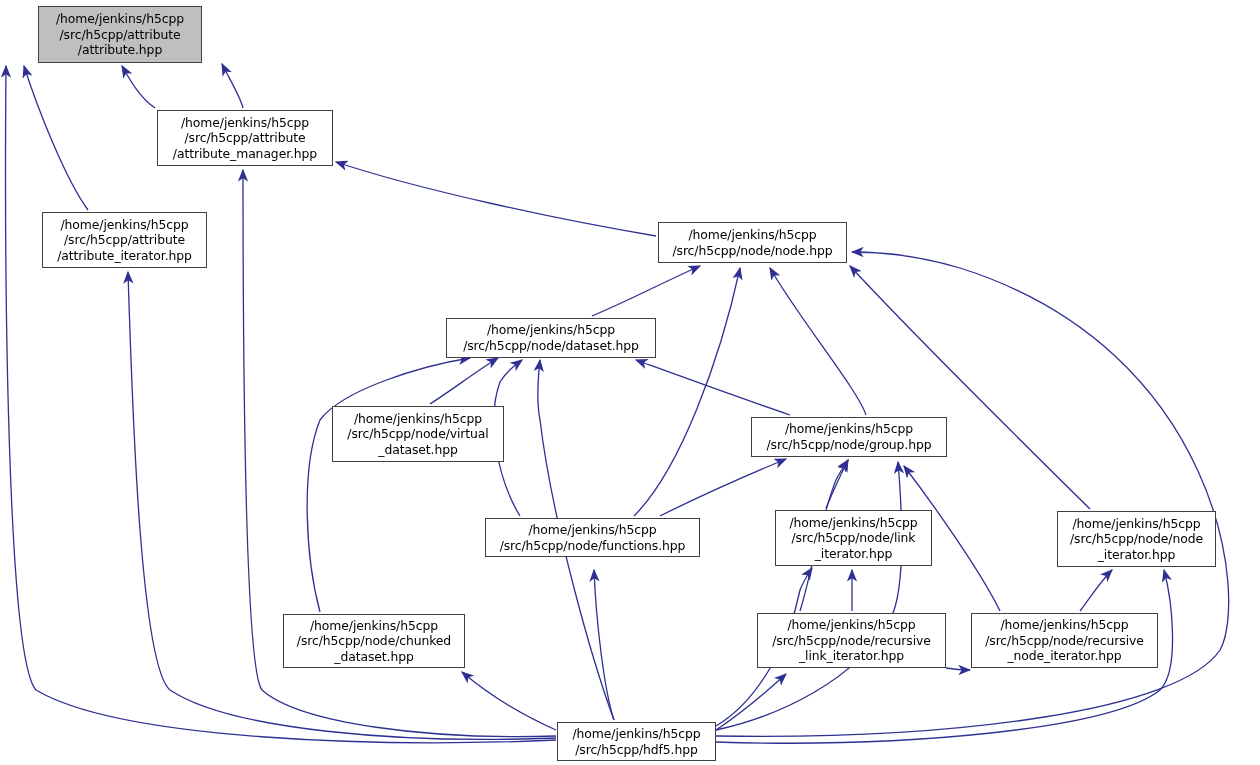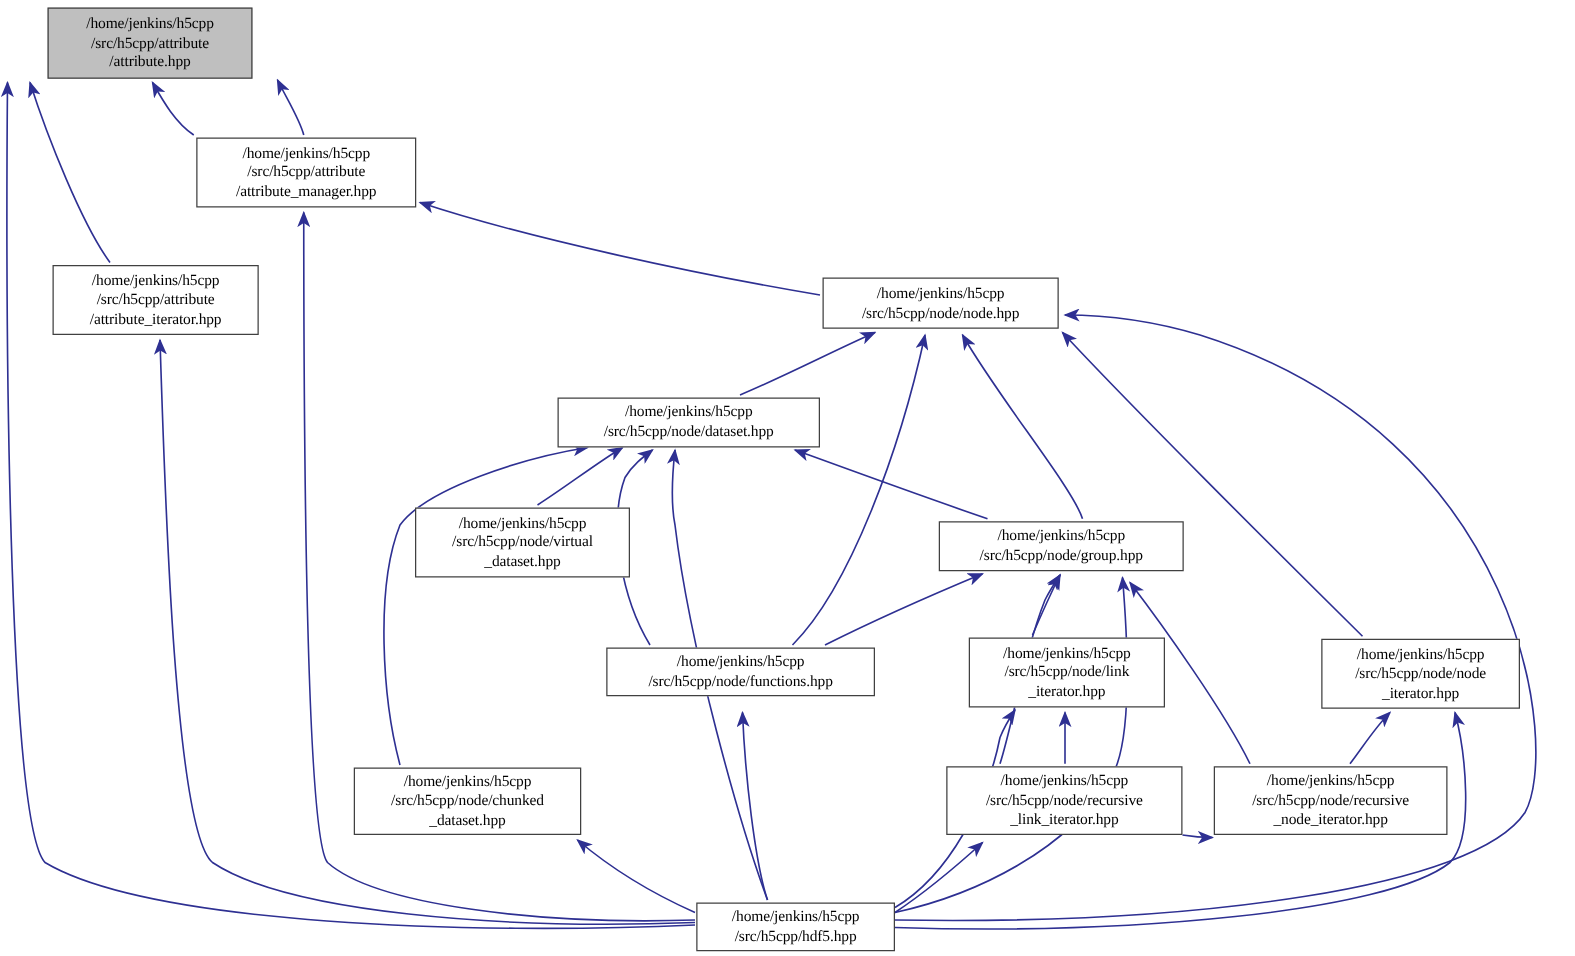--- a/index.html
+++ b/index.html
@@ -1,18 +1,18 @@
 <!DOCTYPE html>
 <html><head>
 <meta charset="utf-8">
 <style>
   html,body{margin:0;padding:0;background:#ffffff;}
   body{width:1260px;height:765px;position:relative;
        font-family:"DejaVu Sans","Liberation Sans",sans-serif;}
-  #graph{position:absolute;left:0;top:0;width:1260px;height:765px;font-family:Liberation Serif, serif;}
+  #graph{position:absolute;left:0;top:0;width:1260px;height:765px;}
   svg.edges{position:absolute;left:0;top:0;width:1260px;height:765px;overflow:visible;}
   .node{position:absolute;box-sizing:border-box;border:1px solid #404040;
         background:#ffffff;color:#000000;display:flex;align-items:center;
         justify-content:center;text-align:center;z-index:5;}
   .node.root{background:#bfbfbf;border-color:#404040;}
   .node .lbl{display:block;font-size:12.4px;line-height:15.6px;
              white-space:pre;letter-spacing:-0.1px;}
 </style>
 </head>
 <body>

